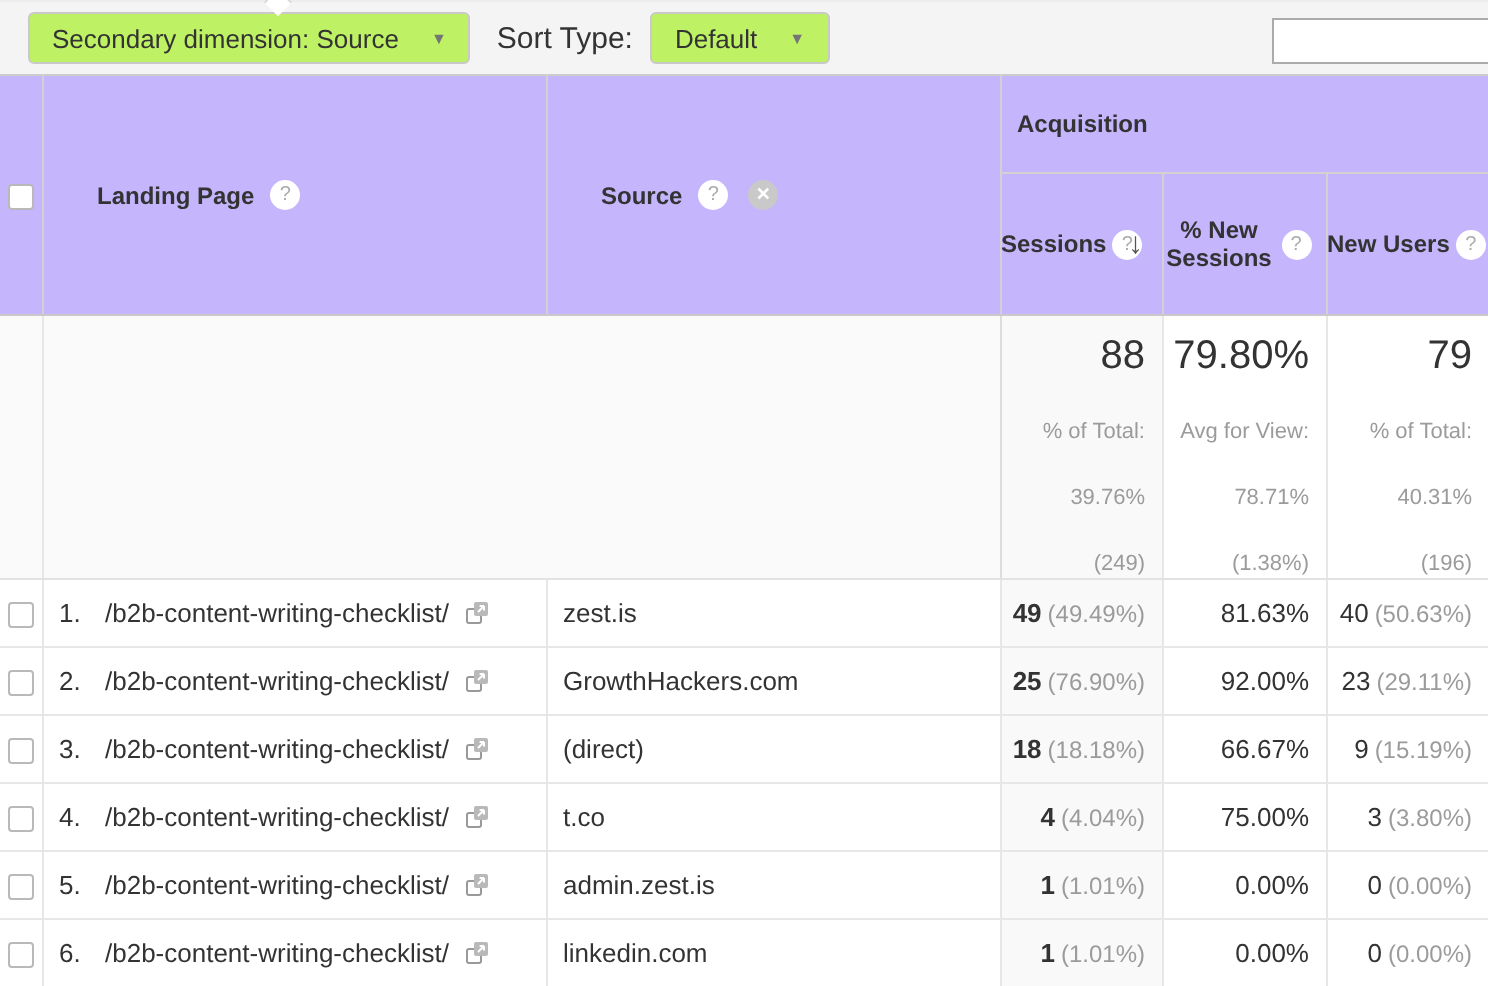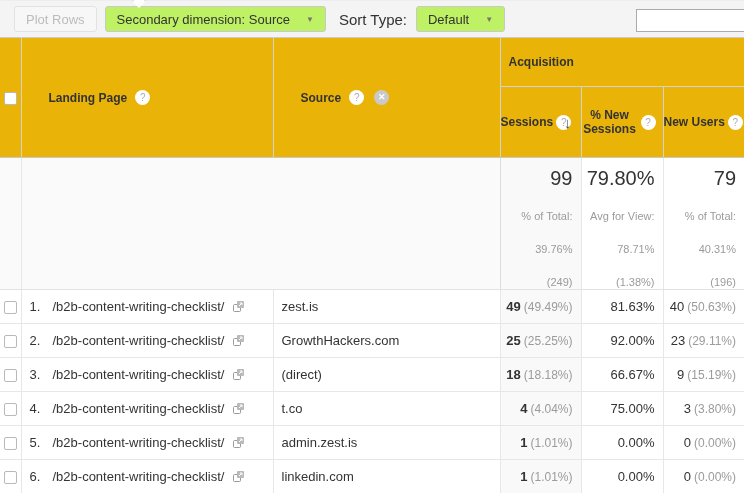--- a/index.html
+++ b/index.html
@@ -24,21 +24,21 @@
   .btn .caret { font-size:8px; color:#757575; margin-left:16px; }
   .btn.disabled { background:#f7f7f7; border-color:#e2e2e2; color:#bcbcbc; }
   .mr8 { margin-right:8px; }
   .sortlabel { font-size:15px; color:#333; margin:0 9px 0 13px; }
   .search { position:absolute; right:-2px; top:8px; width:100px; height:21px;
             border:1px solid #ababab; background:#fff; outline:none; font-size:12px; padding:0 4px; }
 
   
   table { border-collapse:collapse; table-layout:fixed; width:744px; border-top:1px solid #ccc; }
   th, td { box-sizing:border-box; margin:0; padding:0; }
-  thead th { background:#eab308; font-size:12px; color:#333; font-weight:bold; }
+  thead th { background:#c4b5fd; font-size:12px; color:#333; font-weight:bold; }
   .h-cb   { border-right:1px solid #d2d2d2; border-bottom:1px solid #c9c9c9; text-align:center; vertical-align:middle; }
   .h-dim  { border-right:1px solid #d2d2d2; border-bottom:1px solid #c9c9c9; vertical-align:middle; }
   .h-acq  { height:49px; text-align:left; padding-left:8px; vertical-align:middle;
             border-bottom:1px solid #d2d2d2; }
   .h-metric { height:71px; border-left:1px solid #d2d2d2; border-bottom:1px solid #c9c9c9;
               vertical-align:middle; position:relative; }
   .hwrap { display:flex; align-items:center; padding-left:27px; }
   .hlabel { white-space:nowrap; }
   .hlabel.wrap2 { white-space:normal; width:56px; text-align:center; line-height:14px; }
   .help { display:inline-block; width:15px; height:15px; border-radius:50%; background:#fff;
@@ -78,21 +78,20 @@
   .partial td { height:6px; border-bottom:none; }
 </style>
 </head>
 <body>
 
 <div class="app">
 
 
   <div class="toolbar">
     <div class="notch"></div>
-    <button class="btn disabled mr8">Plot Rows</button>
     <button class="btn">
         <span>Secondary dimension: Source</span>
         <span class="caret">▼</span>
       </button>
     <span class="sortlabel">Sort Type:</span>
     <button class="btn">
         <span>Default</span>
         <span class="caret">▼</span>
       </button>
     <input class="search" type="text" value="" style="">
@@ -148,21 +147,21 @@
           </div>
         </th>
       </tr>
     </thead>
     <tbody>
 
       <tr class="totals">
         <td class="cb-col"></td>
         <td class="t-dims" colspan="2"></td>
         <td class="num sess">
-          <div class="tval">99</div>
+          <div class="tval">88</div>
           <div class="tline">% of Total:</div>
           <div class="tline">39.76%</div>
           <div class="tline">(249)</div>
         </td>
         <td class="num nsess">
           <div class="tval">79.80%</div>
           <div class="tline">Avg for View:</div>
           <div class="tline">78.71%</div>
           <div class="tline">(1.38%)</div>
         </td>
@@ -204,21 +203,21 @@
           <span class="openicon">
                 <svg width="13" height="13" viewBox="0 0 13 13">
                   <rect x="1.5" y="4.5" width="7" height="7" rx="1" fill="none" stroke="#9a9a9a"></rect>
                   <rect x="5" y="1" width="7" height="7" rx="1" fill="#b9b9b9"></rect>
                   <path d="M7 6 L10 3 M10 3 h-2.2 M10 3 v2.2" stroke="#fff" stroke-width="1" fill="none"></path>
                 </svg>
               </span>
         </div>
           </td>
         <td class="src-cell">GrowthHackers.com</td>
-        <td class="num sess"><span class="bold">25</span><span class="pct">(25.25%)</span></td>
+        <td class="num sess"><span class="bold">25</span><span class="pct">(76.90%)</span></td>
         <td class="num nsess">92.00%</td>
         <td class="num"><span>23</span><span class="pct">(29.11%)</span></td>
       </tr>
 
       <tr class="row">
         <td class="cb-col"><input type="checkbox" class="checkbox" style=""></td>
         <td class="lp-cell">
             <div class="lpflex">
           <span class="idx">3.</span>
           <span class="url">/b2b-content-writing-checklist/</span>

